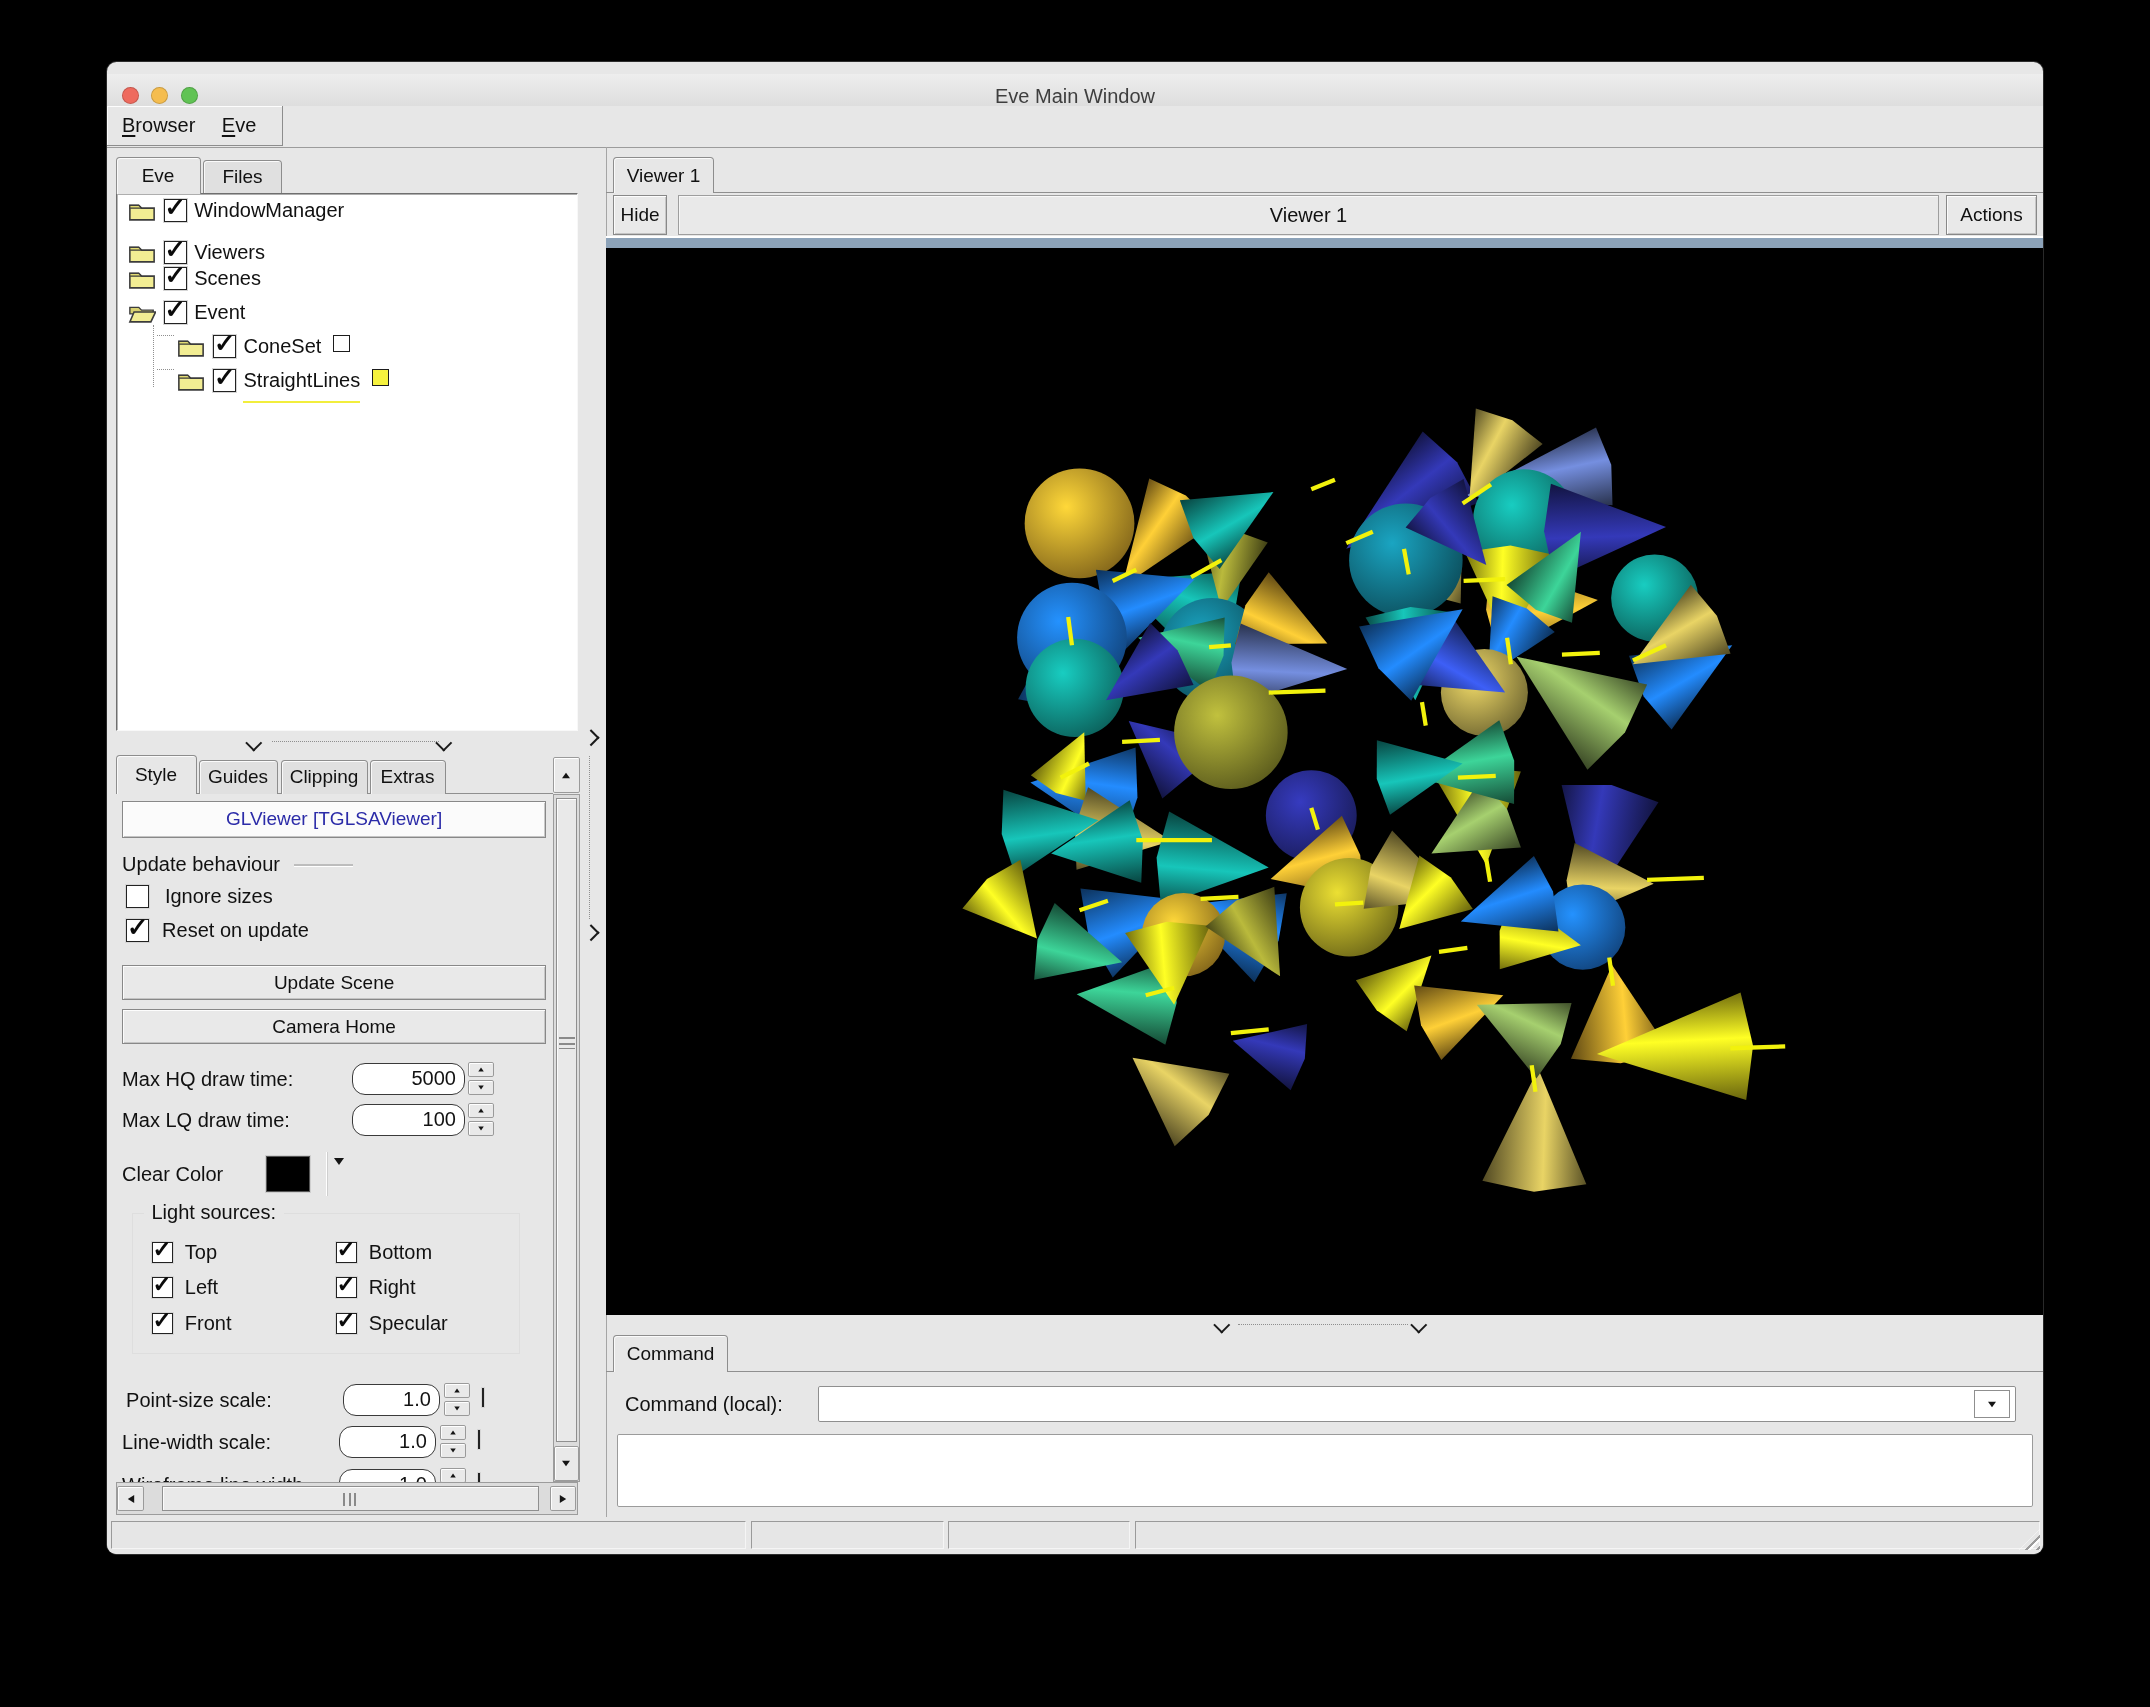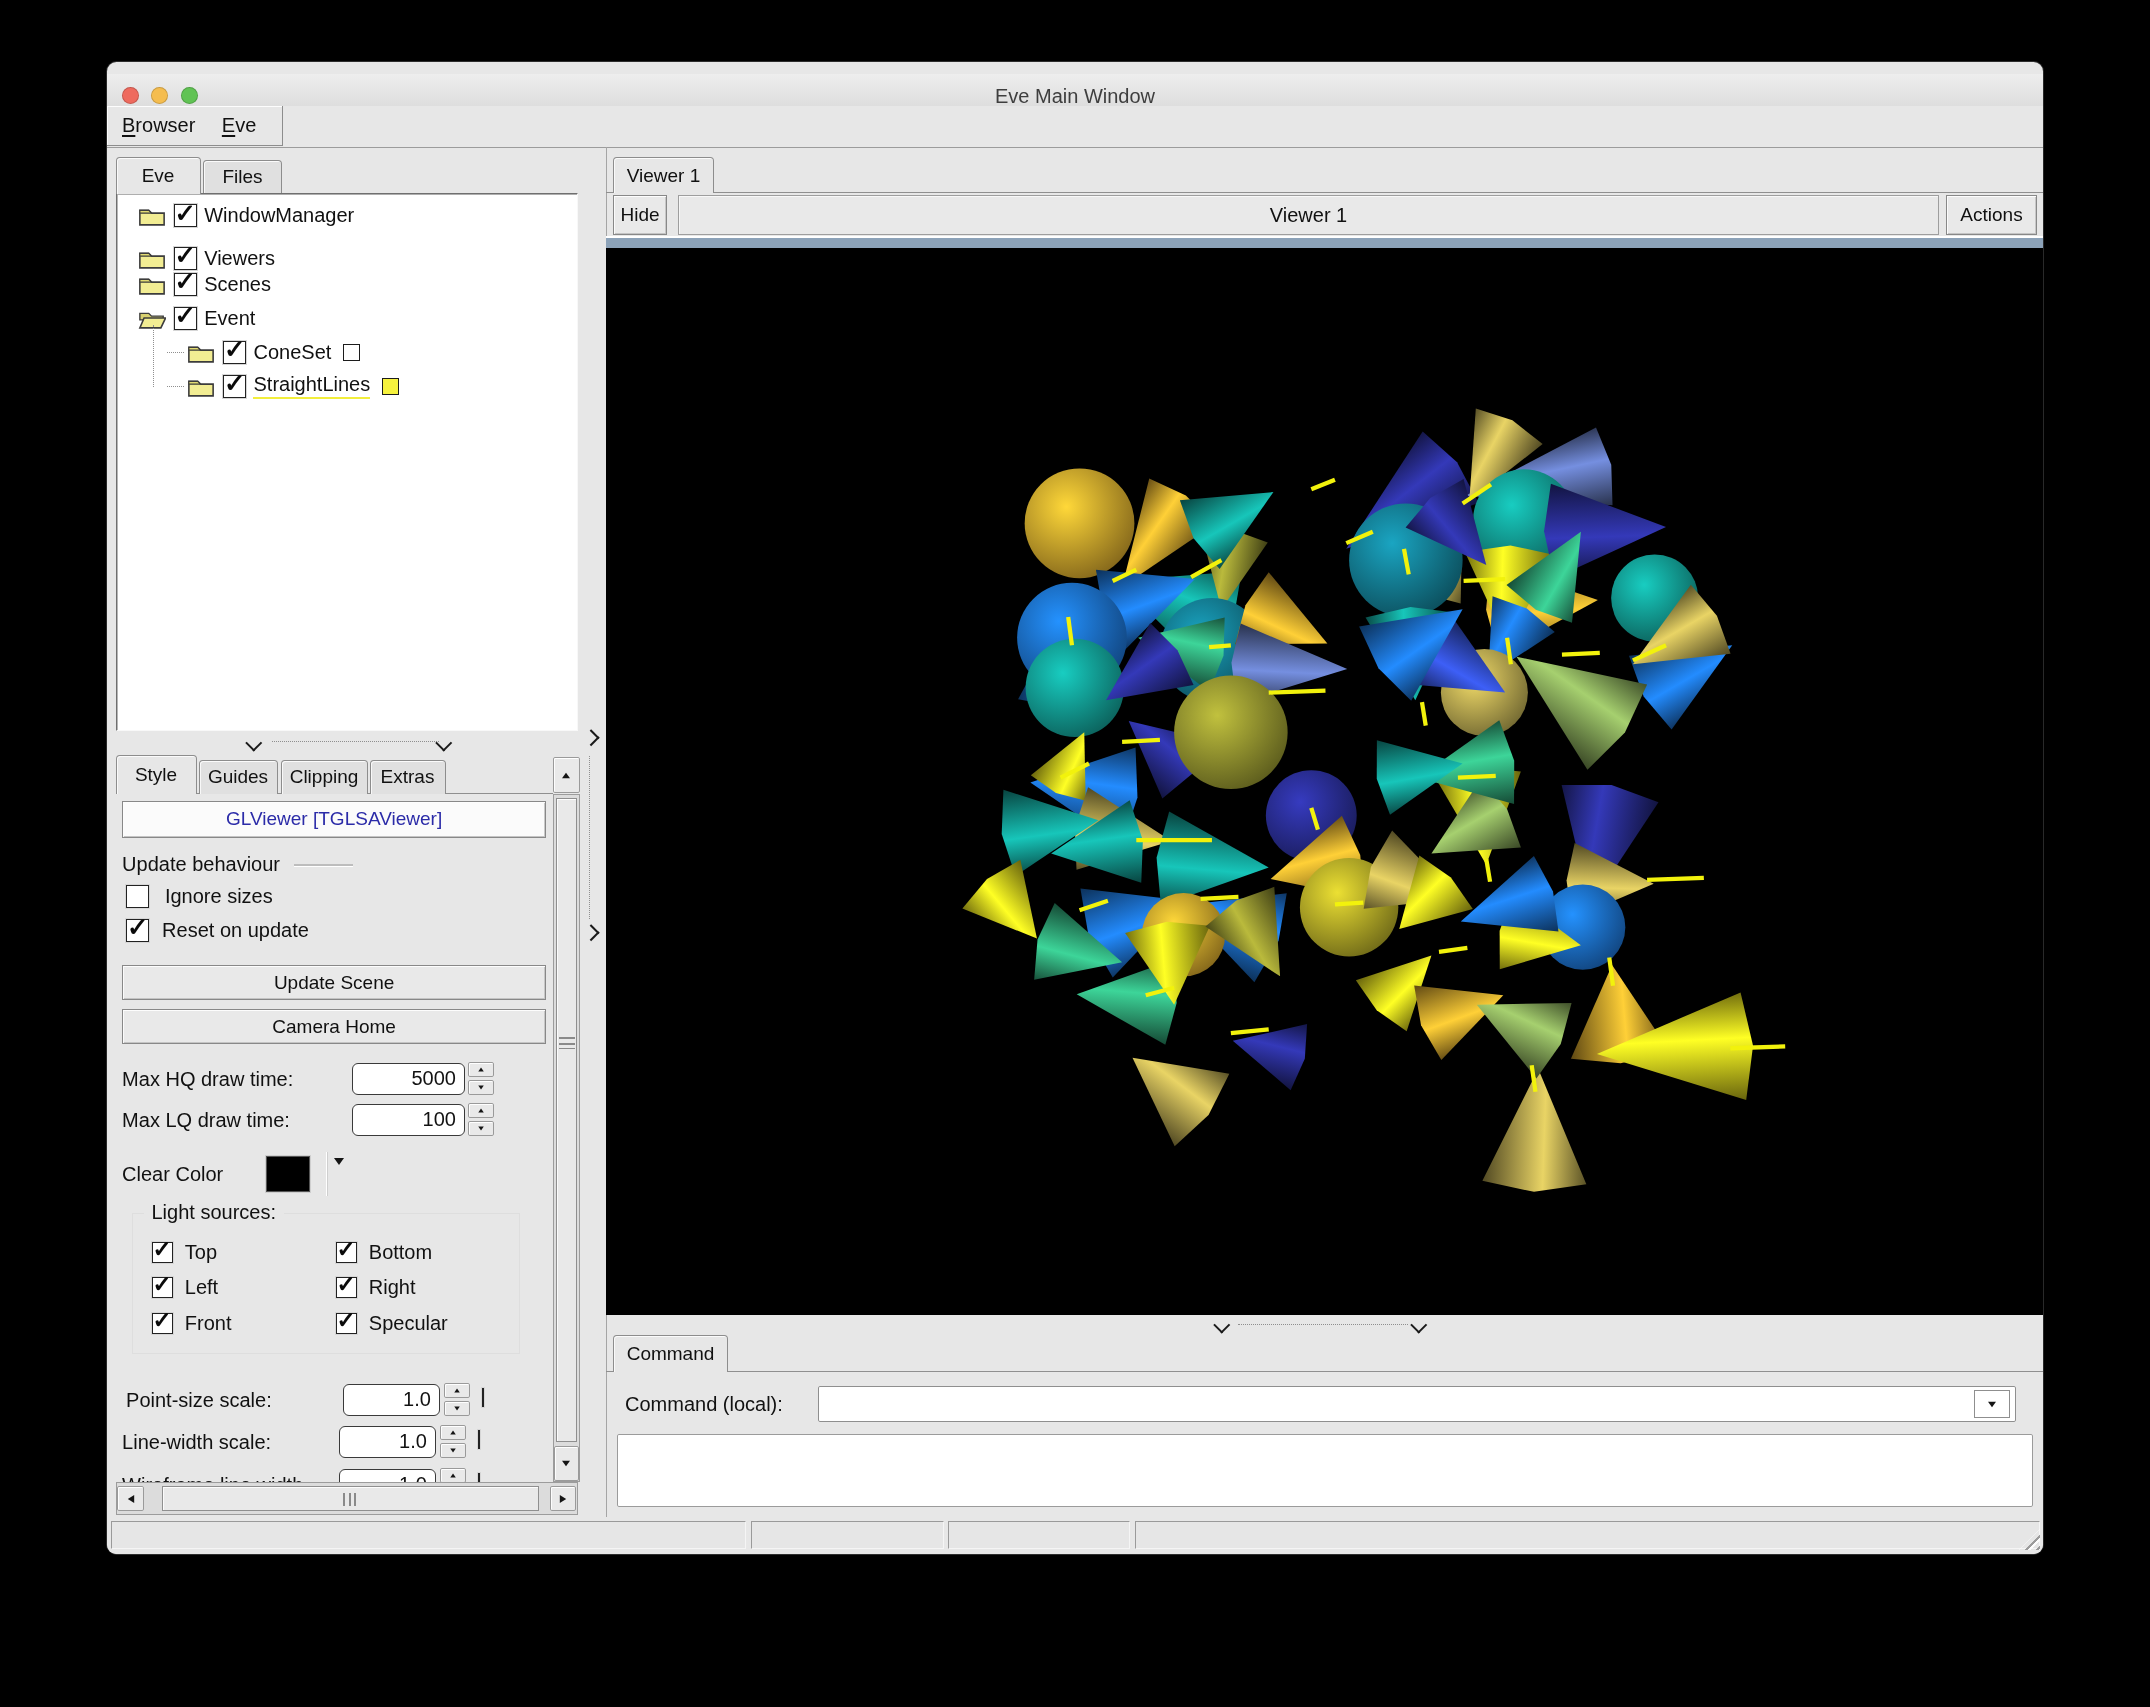--- a/index.html
+++ b/index.html
@@ -29,38 +29,38 @@
   .tab{background:#e7e7e7;border:0.9px solid #8d8d8d;border-bottom:none;box-sizing:border-box;
        border-radius:3.8px 3.8px 0 0;box-shadow:inset 0.9px 0.9px 0 #fbfbfb;
        display:flex;align-items:center;justify-content:center;font-size:19px;z-index:3;}
   .tab.inactive{background:#e0e0e0;}
   .hline{background:#8f8f8f;height:0.9px;}
   .cb{width:23px;height:23px;background:#fff;border:1.9px solid #222;box-sizing:border-box;
       outline:0.9px solid #d6d6d6;position:relative;flex:none;}
   .cb.on::after{content:"✓";position:absolute;left:0px;top:-7.6px;font-size:25.6px;font-weight:bold;color:#0a0a0a;}
   .cbs{width:21px;height:21px;}
   .cbs.on::after{font-size:23px;top:-6.6px;}
-  .spinval{background:#fff;border:1.9px solid #3a3a3a;border-radius:6px;box-sizing:border-box;
+  .spinval{background:#fff;border:1.9px solid #3a3a3a;border-radius:13px;box-sizing:border-box;
            font-size:20px;text-align:right;padding-right:7.6px;display:flex;align-items:center;justify-content:flex-end;padding-left:13px;}
   .spincol{display:flex;flex-direction:column;gap:2.8px;}
   .sbtn{width:26.5px;height:15px;background:#e9e9e9;border:0.9px solid #9a9a9a;box-sizing:border-box;
         box-shadow:inset 0.9px 0.9px 0 #fff;display:flex;align-items:center;justify-content:center;border-radius:1.9px;}
   .tu{width:0;height:0;border-left:5.7px solid transparent;border-right:5.7px solid transparent;border-bottom:7.6px solid #151515;}
   .td{width:0;height:0;border-left:5.7px solid transparent;border-right:5.7px solid transparent;border-top:7.6px solid #151515;}
   .tl{width:0;height:0;border-top:5.7px solid transparent;border-bottom:5.7px solid transparent;border-right:8.5px solid #151515;}
   .tr{width:0;height:0;border-top:5.7px solid transparent;border-bottom:5.7px solid transparent;border-left:8.5px solid #151515;}
   .chevR{width:9.5px;height:9.5px;border-right:2.8px solid #1a1a1a;border-bottom:2.8px solid #1a1a1a;transform:rotate(-45deg);}
   .chevD{width:9.5px;height:9.5px;border-right:2.8px solid #1a1a1a;border-bottom:2.8px solid #1a1a1a;transform:rotate(45deg);}
   .dotH{border-top:1.9px dotted #8f8f8f;}
   .dotV{border-left:1.9px dotted #8f8f8f;}
   .label{font-size:20px;display:flex;align-items:center;}
   
   .tree{background:#fff;border:0.9px solid;border-color:#6f6f6f #f8f8f8 #f8f8f8 #6f6f6f;
         box-shadow:inset 0.9px 0.9px 0 #aeaeae;box-sizing:border-box;}
-  .treerow{position:absolute;left:12px;height:34px;display:flex;align-items:center;font-size:20px;width:445px;}
+  .treerow{position:absolute;left:2px;height:34px;display:flex;font-size:20px;width:445px;}
   .treerow .gap{width:7.6px;flex:none;}
   .swatch{width:17px;height:17px;border:1.9px solid #1c1c1c;box-sizing:border-box;margin-left:11.4px;flex:none;}
   .sel-underline{border-bottom:2.8px solid #f2ee3c;padding-bottom:0.9px;}
   
   .group{border:1.9px groove #dedede;box-sizing:border-box;}
   .legend{position:absolute;top:-13.2px;left:11.4px;background:#e7e7e7;padding:0 7.6px;font-size:20px;}
   
   .sbtrack{background:#dcdcdc;border:0.9px solid #9c9c9c;box-sizing:border-box;}
   .sbthumb{background:#e9e9e9;border:0.9px solid #8f8f8f;box-sizing:border-box;box-shadow:inset 0.9px 0.9px 0 #fdfdfd;}
   .gripH{width:16px;height:12.3px;background:repeating-linear-gradient(90deg,#8a8a8a 0 1.9px,transparent 1.9px 5.7px);}

